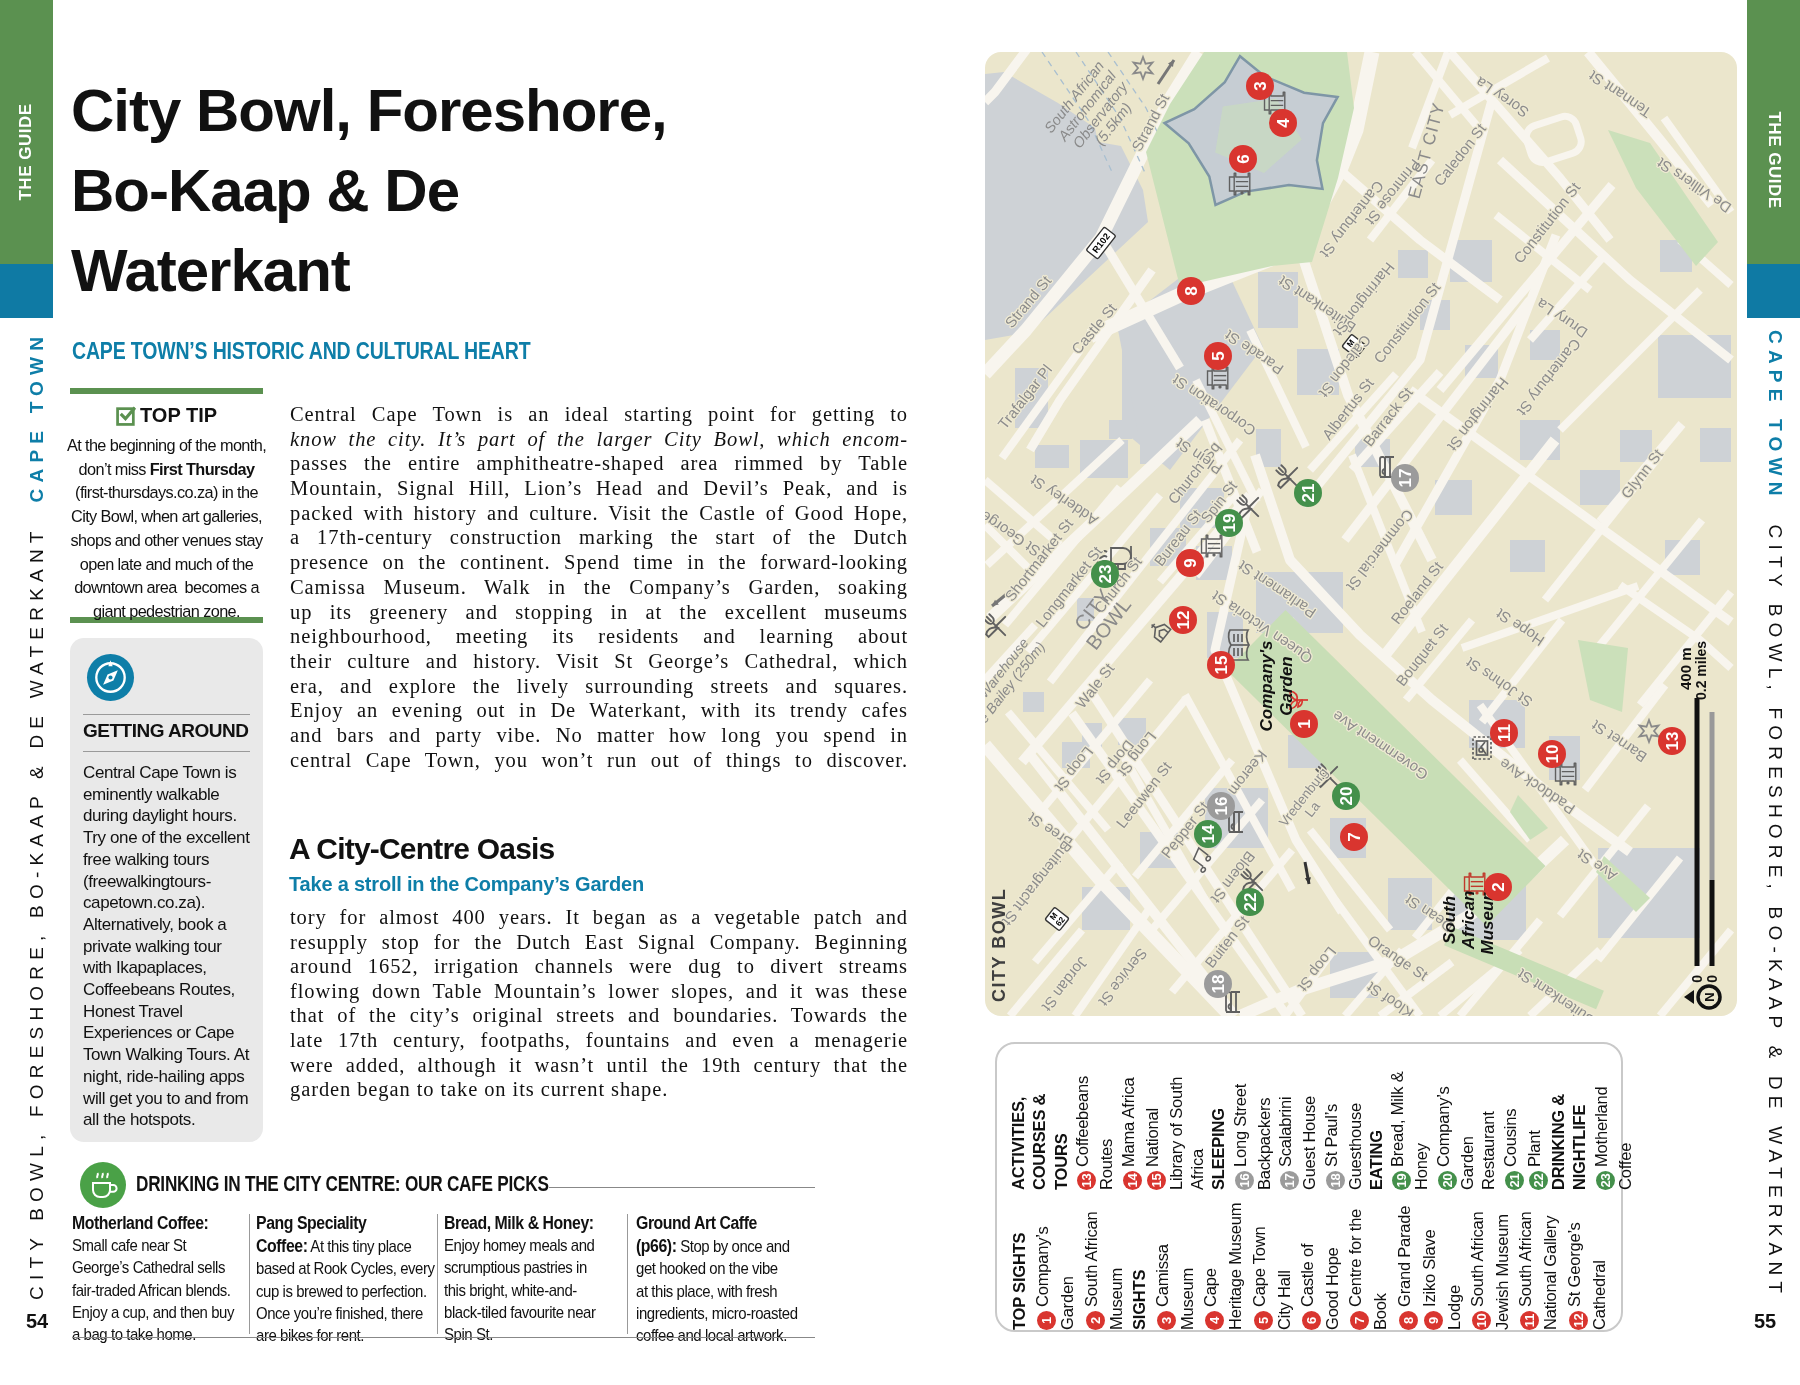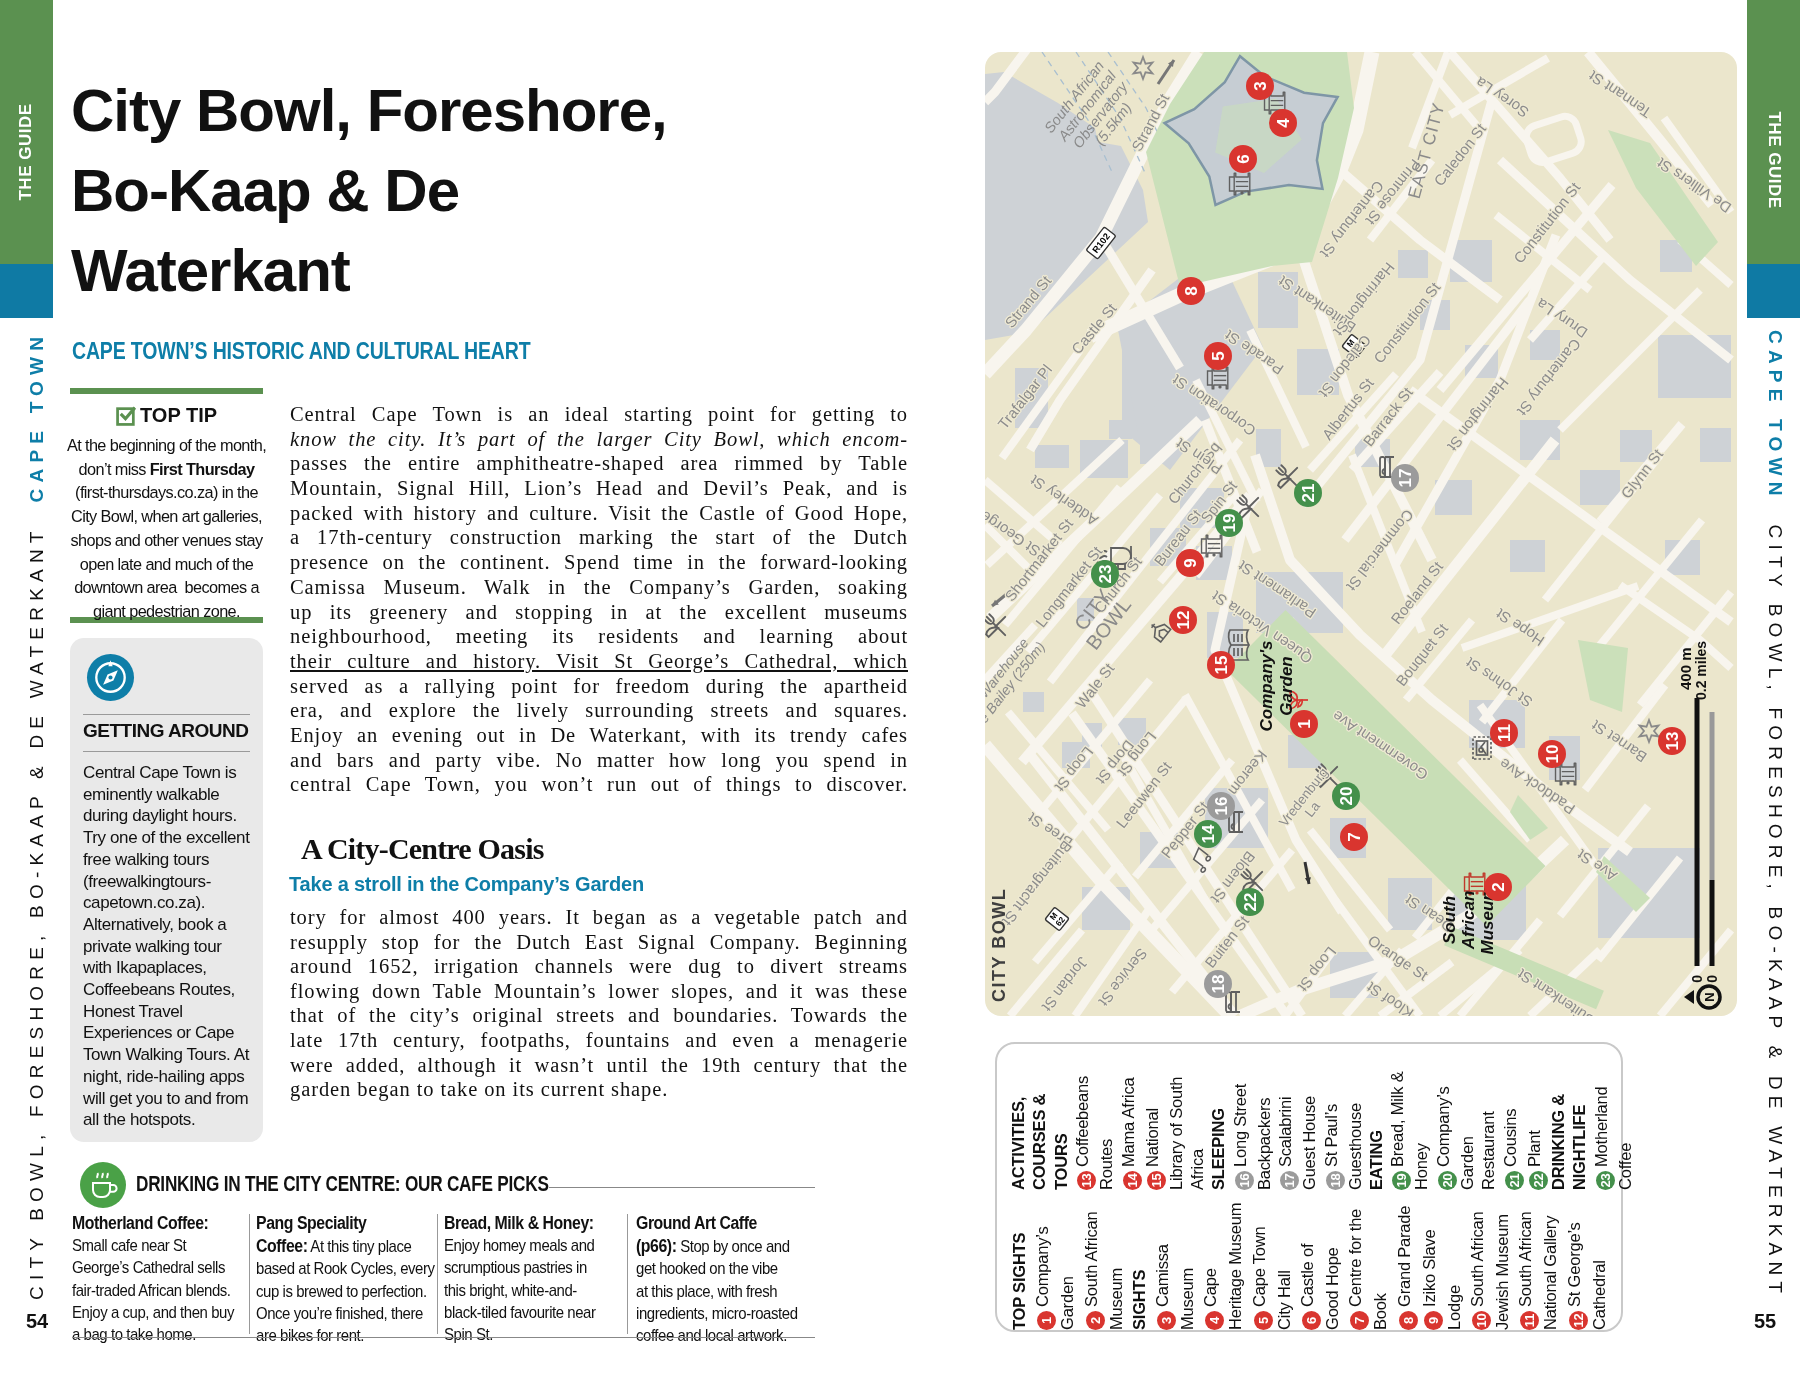--- a/index.html
+++ b/index.html
@@ -43,28 +43,27 @@
     <div style="text-align:justify;text-align-last:justify;height:24.7px;white-space:nowrap;">Central Cape Town is an ideal starting point for getting to</div>
     <div style="text-align:justify;text-align-last:justify;height:24.7px;white-space:nowrap;font-style:italic;">know the city. It’s part of the larger City Bowl, which encom-</div>
     <div style="text-align:justify;text-align-last:justify;height:24.7px;white-space:nowrap;">passes the entire amphitheatre-shaped area rimmed by Table</div>
     <div style="text-align:justify;text-align-last:justify;height:24.7px;white-space:nowrap;">Mountain, Signal Hill, Lion’s Head and Devil’s Peak, and is</div>
     <div style="text-align:justify;text-align-last:justify;height:24.7px;white-space:nowrap;">packed with history and culture. Visit the Castle of Good Hope,</div>
     <div style="text-align:justify;text-align-last:justify;height:24.7px;white-space:nowrap;">a 17th-century construction marking the start of the Dutch</div>
     <div style="text-align:justify;text-align-last:justify;height:24.7px;white-space:nowrap;">presence on the continent. Spend time in the forward-looking</div>
     <div style="text-align:justify;text-align-last:justify;height:24.7px;white-space:nowrap;">Camissa Museum. Walk in the Company’s Garden, soaking</div>
     <div style="text-align:justify;text-align-last:justify;height:24.7px;white-space:nowrap;">up its greenery and stopping in at the excellent museums</div>
     <div style="text-align:justify;text-align-last:justify;height:24.7px;white-space:nowrap;">neighbourhood, meeting its residents and learning about</div>
-    <div style="text-align:justify;text-align-last:justify;height:24.7px;white-space:nowrap;text-decoration:underline;">their culture and history. Visit St George’s Cathedral, which</div>
-    <div style="text-align:justify;text-align-last:justify;height:24.7px;white-space:nowrap;">served as a rallying point for freedom during the apartheid</div>
+    <div style="text-align:justify;text-align-last:justify;height:24.7px;white-space:nowrap;">their culture and history. Visit St George’s Cathedral, which</div>
     <div style="text-align:justify;text-align-last:justify;height:24.7px;white-space:nowrap;">era, and explore the lively surrounding streets and squares.</div>
     <div style="text-align:justify;text-align-last:justify;height:24.7px;white-space:nowrap;">Enjoy an evening out in De Waterkant, with its trendy cafes</div>
     <div style="text-align:justify;text-align-last:justify;height:24.7px;white-space:nowrap;">and bars and party vibe. No matter how long you spend in</div>
     <div style="text-align:justify;text-align-last:justify;height:24.7px;white-space:nowrap;">central Cape Town, you won’t run out of things to discover.</div>
   </div>
-<div class="abs" style="left:301px;top:832px;font-weight:bold;font-size:30px;letter-spacing:-0.8px;font-family:Liberation Serif, serif;">A City-Centre Oasis</div>
+<div class="abs" style="left:289px;top:832px;font-weight:bold;font-size:30px;letter-spacing:-0.8px;">A City-Centre Oasis</div>
 <div class="abs teal" style="left:289px;top:873px;font-weight:bold;font-size:20px;letter-spacing:-0.2px;">Take a stroll in the Company’s Garden</div>
 <div class="abs serif" style="left:290px;top:905px;width:618px;font-size:20.5px;line-height:24.6px;letter-spacing:0.9px;">
     <div style="text-align:justify;text-align-last:justify;height:24.6px;white-space:nowrap;">tory for almost 400 years. It began as a vegetable patch and</div>
     <div style="text-align:justify;text-align-last:justify;height:24.6px;white-space:nowrap;">resupply stop for the Dutch East Signal Company. Beginning</div>
     <div style="text-align:justify;text-align-last:justify;height:24.6px;white-space:nowrap;">around 1652, irrigation channels were dug to divert streams</div>
     <div style="text-align:justify;text-align-last:justify;height:24.6px;white-space:nowrap;">flowing down Table Mountain’s lower slopes, and it was these</div>
     <div style="text-align:justify;text-align-last:justify;height:24.6px;white-space:nowrap;">that of the city’s original streets and boundaries. Towards the</div>
     <div style="text-align:justify;text-align-last:justify;height:24.6px;white-space:nowrap;">late 17th century, footpaths, fountains and even a menagerie</div>
     <div style="text-align:justify;text-align-last:justify;height:24.6px;white-space:nowrap;">were added, although it wasn’t until the 19th century that the</div>
     <div style="text-align:left;height:24.6px;white-space:nowrap;">garden began to take on its current shape.</div>

